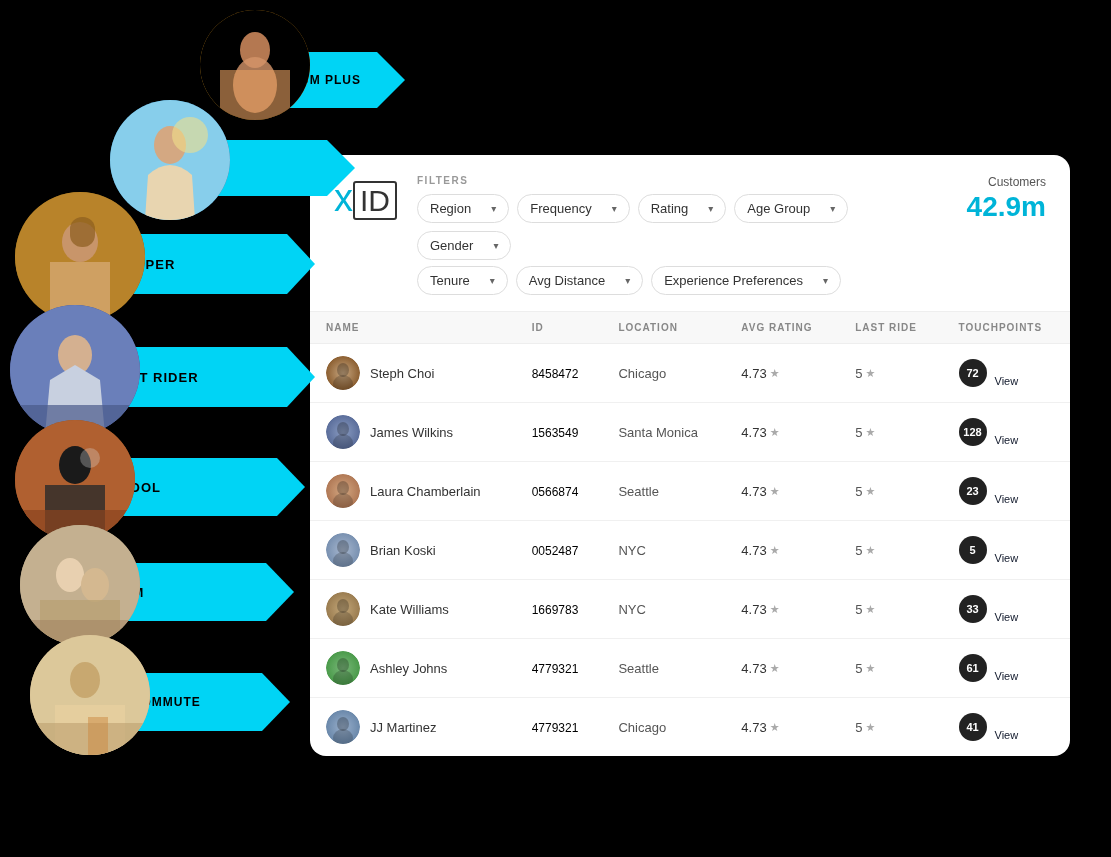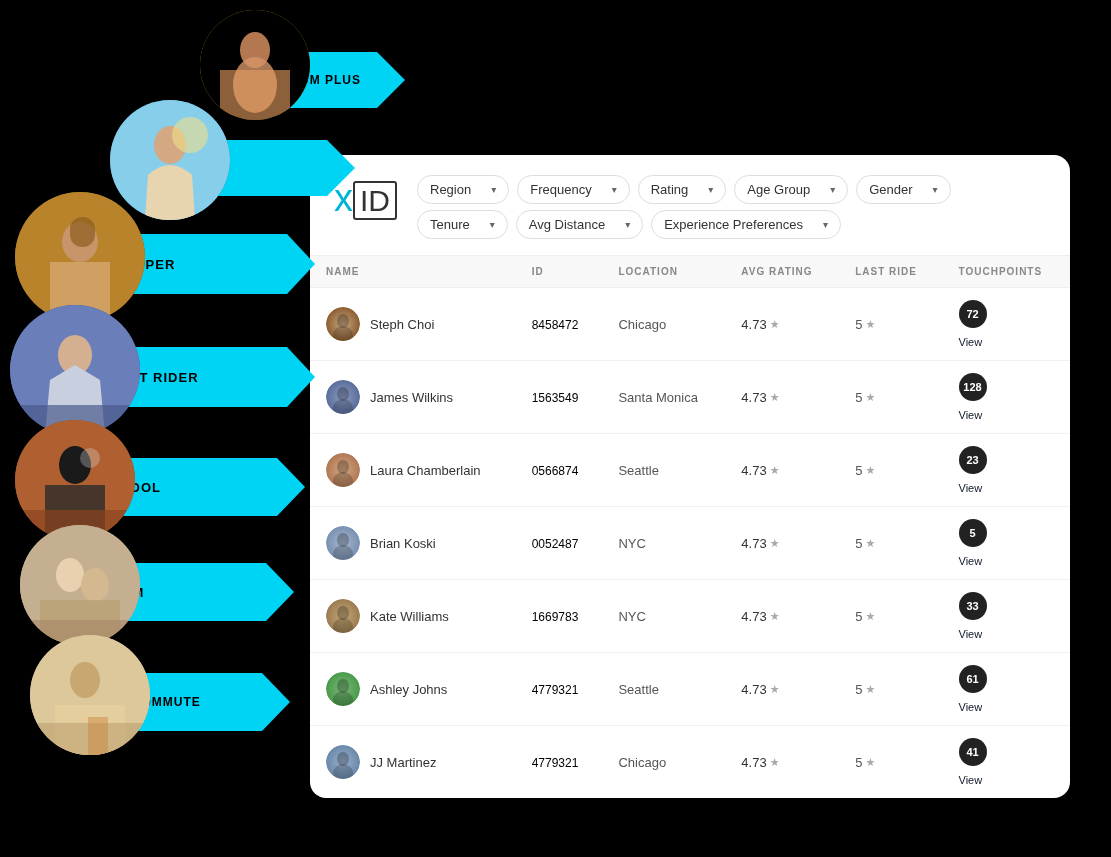--- a/index.html
+++ b/index.html
@@ -181,23 +181,22 @@
 
     .last-ride-text {
       color: #555;
       display: flex;
       align-items: center;
       gap: 3px;
     }
 
     .touchpoints-cell {
       display: flex;
-      align-items: flex-start;
+      align-items: flex-end;
       gap: 8px;
-      flex-direction: column;
     }
 
     .touchpoint-badge {
       display: inline-flex;
       align-items: center;
       justify-content: center;
       width: 28px;
       height: 28px;
       border-radius: 50%;
       background: #222;
@@ -324,20 +323,21 @@
 
   <div class="card-header">
 
     <div class="logo-container">
       <div style="font-size:38px; font-weight:200; line-height:1;">
         <span style="color:#00b4d8; font-weight:400;">x</span><span style="color:#333; font-weight:300; border: 2.5px solid #333; padding: 1px 5px; border-radius:3px; font-size:30px; vertical-align:middle;">ID</span>
       </div>
     </div>
 
     <div class="filters-section">
+      <div class="filters-label">FILTERS</div>
       <div class="filter-row">
         <button class="filter-btn">
           <span>Region</span>
           <span class="chevron">▾</span>
         </button>
         <button class="filter-btn">
           <span>Frequency</span>
           <span class="chevron">▾</span>
         </button>
         <button class="filter-btn">
@@ -362,20 +362,24 @@
           <span>Avg Distance</span>
           <span class="chevron">▾</span>
         </button>
         <button class="filter-btn">
           <span>Experience Preferences</span>
           <span class="chevron">▾</span>
         </button>
       </div>
     </div>
 
+    <div class="customers-section">
+      <div class="customers-label">Customers</div>
+      <div class="customers-count">42.9m</div>
+    </div>
   </div>
 
   <table class="data-table">
     <thead>
       <tr class="table-header-row">
         <th>NAME</th>
         <th>ID</th>
         <th>LOCATION</th>
         <th>AVG RATING</th>
         <th>LAST RIDE</th>

